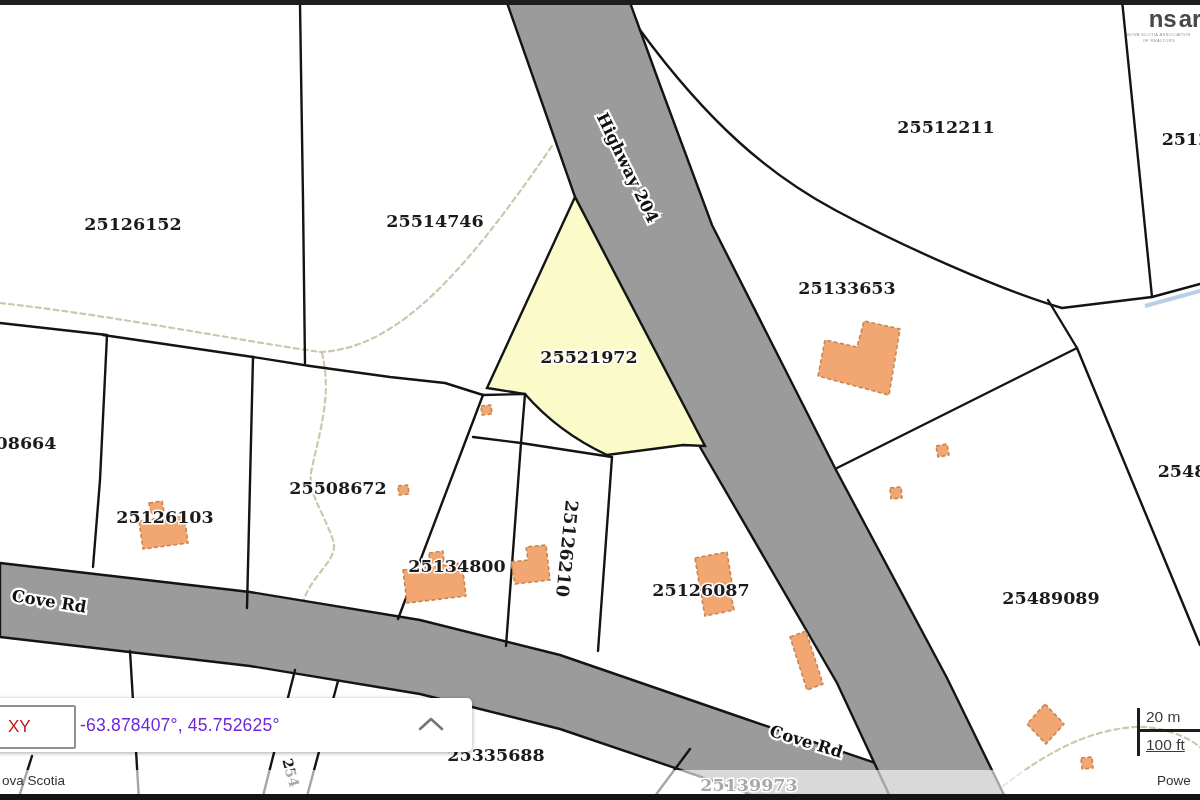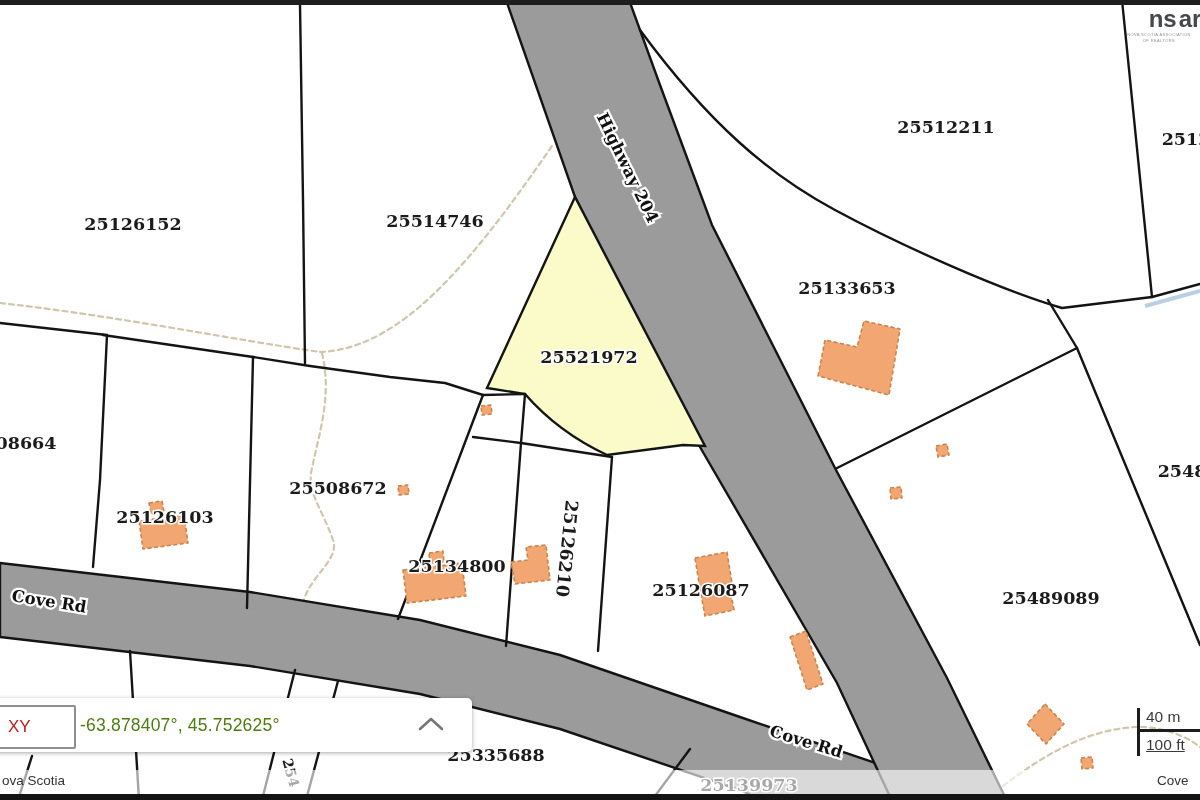--- a/index.html
+++ b/index.html
@@ -19,21 +19,21 @@
   .logo .tag{font-size:4px;color:#8f9092;margin-top:2px;letter-spacing:.4px;}
 
   
   .coordpanel{position:absolute;left:-14px;top:698px;width:486px;height:54px;background:#ffffff;
      border-radius:0 5px 5px 0;box-shadow:0 1px 4px rgba(0,0,0,.35);z-index:25;
      display:flex;align-items:center;}
   .xy-select{position:absolute;left:0;top:7px;width:86px;height:40px;border:2px solid #8f8f8f;
      background:#fff;display:flex;align-items:center;border-radius:2px;}
   .xy-select span{margin-left:20px;font-size:17px;color:#b91c1c;}
   .coord-text{position:absolute;left:94px;top:0;height:54px;display:flex;align-items:center;
-     font-size:17.5px;color:#4d7c0f;letter-spacing:.2px;text-align:center;}
+     font-size:17.5px;color:#6d28d9;letter-spacing:.2px;text-align:center;}
   .chev{position:absolute;right:26px;top:17px;width:30px;height:18px;cursor:pointer;}
 
   
   .attrib{position:absolute;left:0;top:770px;width:1200px;height:24px;
      background:rgba(255,255,255,.62);z-index:20;font-size:13.5px;color:#333;}
   .attrib .left{position:absolute;left:2px;top:3px;}
   .attrib .right{position:absolute;left:1157px;top:3px;}
 
   
   .scalebar{position:absolute;left:1130px;top:700px;width:70px;height:62px;z-index:22;
@@ -138,37 +138,37 @@
 
     <g>
       <text class="rlabel" x="627" y="173" transform="rotate(64 627 168)">Highway 204</text>
       <text class="rlabel" x="49" y="607" transform="rotate(9 49 602)">Cove Rd</text>
       <text class="rlabel" x="806" y="747" transform="rotate(17 806 742)">Cove Rd</text>
     </g>
   </svg>
 
   <div class="attrib">
     <span class="left">ova Scotia</span>
-    <span class="right">Cove</span>
+    <span class="right">Powe</span>
   </div>
 
   <div class="coordpanel">
     <div class="xy-select">
       <span>XY</span>
     </div>
     <div class="coord-text">-63.878407°, 45.752625°</div>
     <svg class="chev" viewBox="0 0 30 18">
       <path d="M4,14 L15,4 L26,14" stroke="#757575" stroke-width="2.6" fill="none" stroke-linecap="round" stroke-linejoin="round"></path>
     </svg>
   </div>
 
   <div class="scalebar">
     <div class="v"></div>
     <div class="h"></div>
-    <div class="m">40 m</div>
+    <div class="m">20 m</div>
     <div class="ft">100 ft</div>
   </div>
 
   <div class="logo">
     <div class="mark">
       <span>ns</span>
       <svg class="roof" width="18" height="14" viewBox="0 0 18 14">
         <path d="M1,13 L9,2 L17,13" stroke="#47484a" stroke-width="2.6" fill="none" stroke-linejoin="round"></path>
         <rect x="12.2" y="3" width="2.6" height="4" fill="#47484a"></rect>
       </svg>

